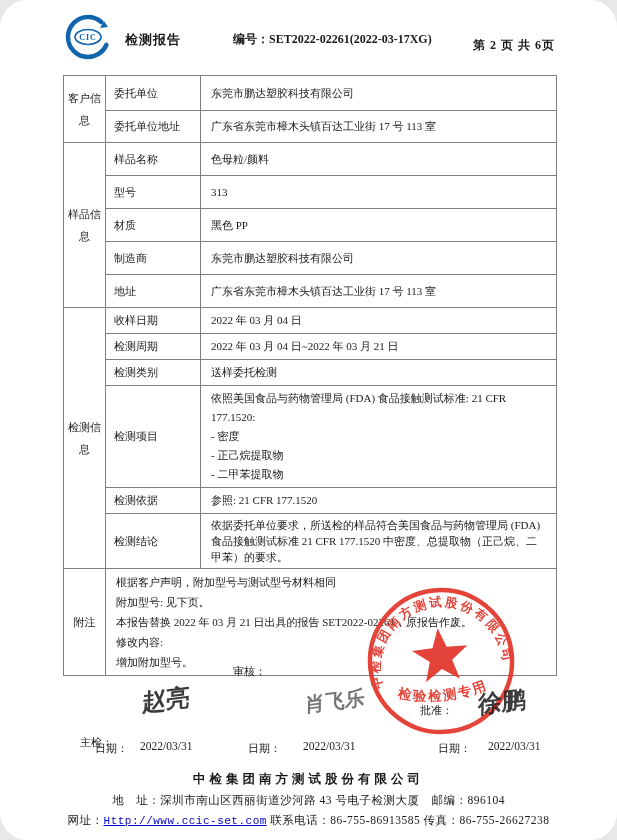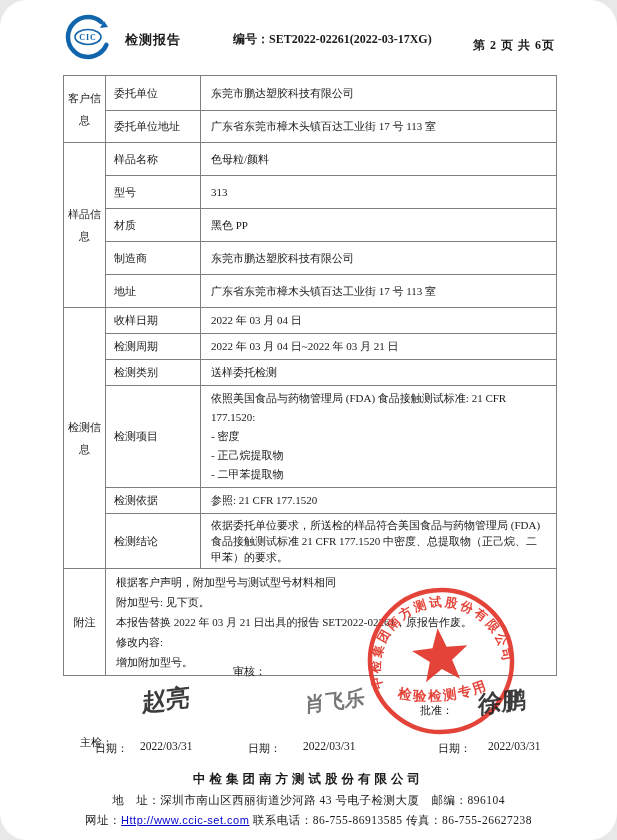--- a/index.html
+++ b/index.html
@@ -42,21 +42,21 @@
   .date-label { position:absolute; font-size:11px;margin-left:15px; }
   .date-value { position:absolute; font-size:11.5px; }
 
   
   .stamp { position:absolute; left:366px; top:586px; width:150px; height:150px; z-index:2; opacity:.92; transform:rotate(-6deg); }
 
   
   .footer { position:absolute; left:0; top:771px; width:617px; text-align:center; }
   .footer .co { font-size:12.5px; font-weight:bold; letter-spacing:4px; }
   .footer .line { font-size:11.5px; margin-top:5px; letter-spacing:.5px; }
-  .footer a.url { color:#0000cc; text-decoration:underline; font-family:Liberation Sans, sans-serif; font-size:11px; }
+  .footer a.url { color:#0000cc; text-decoration:underline; font-family:Liberation Mono, monospace; font-size:11px; }
 </style>
 </head>
 <body>
 
 <div class="page">
 
   <svg class="hdr-logo" viewBox="0 0 48 48">
     <circle cx="24" cy="24" r="20" fill="none" stroke="#1165ad" stroke-width="4.5" stroke-dasharray="100 26" stroke-dashoffset="-8" stroke-linecap="round"></circle>
     <path d="M 40 8 l 4 6 l -8 1 z" fill="#1165ad"></path>
     <path d="M 33 13 A 14 14 0 1 0 33 35" fill="none" stroke="#ffffff" stroke-width="3"></path>

